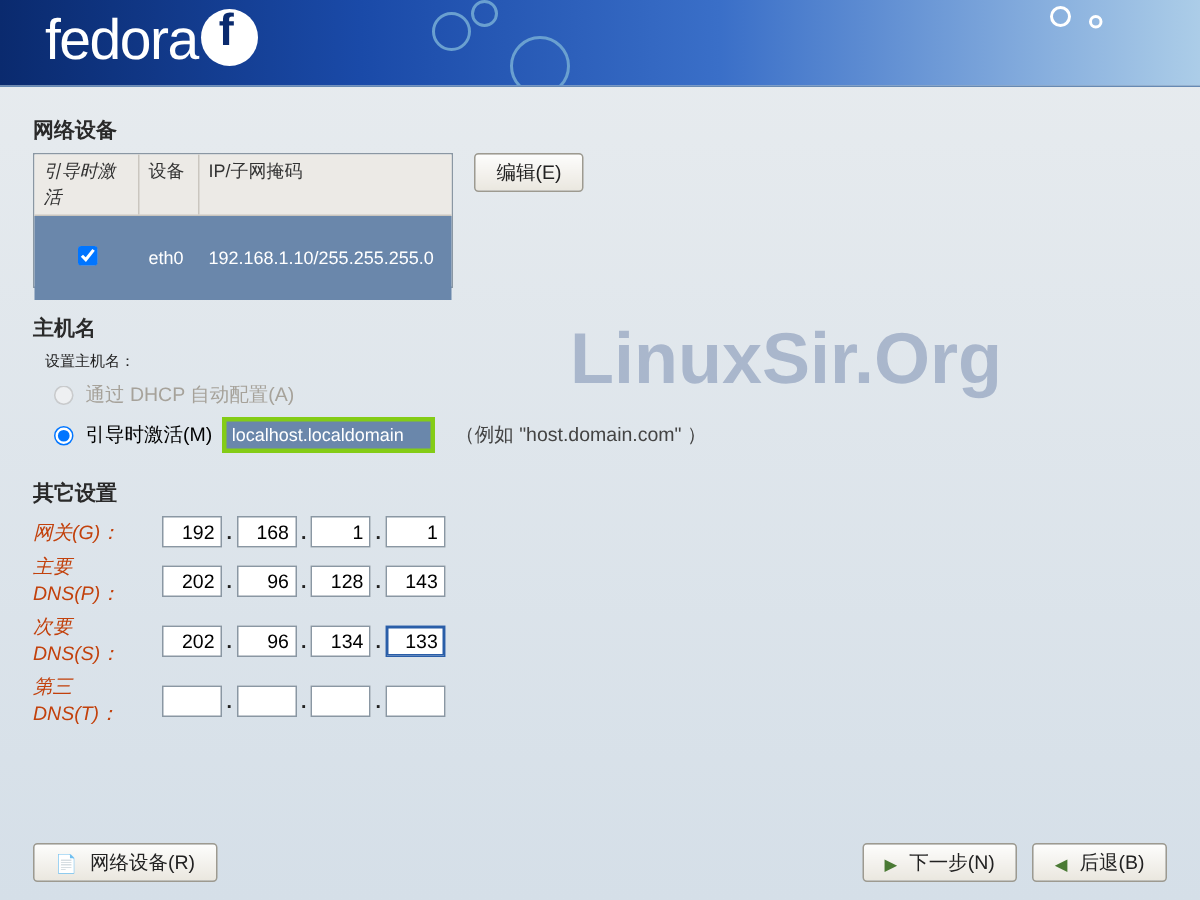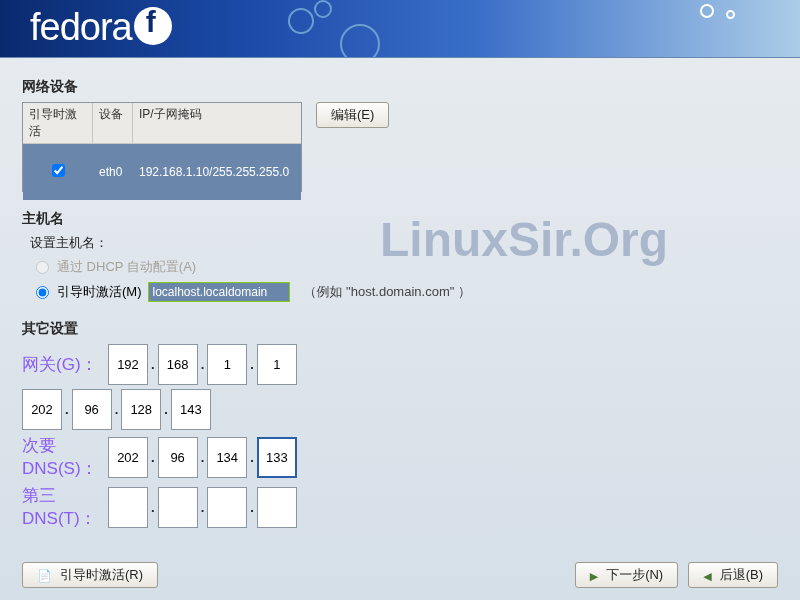--- a/index.html
+++ b/index.html
@@ -108,54 +108,55 @@
   padding: 3px 14px;
   font-size: 13px;
   cursor: pointer;
   color: #222;
   display: inline-flex;
   align-items: center;
   gap: 4px;
   justify-content: center;
 }
 .hostname-box { margin-bottom: 18px; }
-.sub-label { margin: 6px 0 6px 8px; color: #222; font-size: 13px; }
+.sub-label { margin: 6px 0 6px 8px; color: #222; font-size: 10px; }
 .radio-row {
   display: flex;
   align-items: center;
   gap: 6px;
   margin: 4px 0 6px 14px;
 }
 .radio-row input[type=radio]{margin-right:2px;}
 .radio-disabled{color:#a6a29a;}
 .hostname-input {
   width: 142px;
   padding: 2px 4px;
-  border: 1px solid #84cc16;
+  border: 3px solid #84cc16;
   background: #6a87ab;
   color: #fff;
   font-size: 12px;
 }
 .hint{color:#444;margin-left:8px;}
 .other-settings .row {
   display: flex;
   align-items: center;
   margin: 4px 0;
 }
 .other-settings .lbl {
   width: 86px;
-  color: #8b5cf6;
-  font-size: 17px;
+  color: #c2410c;
+  font-size: 13px;
+  font-style: italic;
 }
 .ip-oct {
   width: 40px;
-  padding: 12px 4px;
+  padding: 2px 4px;
   border: 1px solid #8a97a3;
   font-size: 13px;
-  text-align: center;
+  text-align: right;
   background:#fff;
 }
 .ip-oct.focus{border:1px solid #2a5ea8; box-shadow:0 0 0 1px #2a5ea8 inset;}
 .dot{padding:0 3px;color:#222;font-weight:bold;}
 .footer {
   position: absolute;
   bottom: 12px;
   left: 22px;
   right: 22px;
   display: flex;
@@ -183,21 +184,21 @@
 </div>
 
 <div class="watermark" style="left:380px;top:212px;">LinuxSir.Org</div>
 
 <div class="content">
 
   <div class="section-title">网络设备</div>
   <div class="device-row">
     <div class="device-table">
       <div class="thead">
-        <div class="th" style="width:70px;">引导时激活</div>
+        <div class="th" style="width:70px;font-style:italic;">引导时激活</div>
         <div class="th" style="width:40px;">设备</div>
         <div class="th" style="flex:1;">IP/子网掩码</div>
       </div>
       <div class="trow">
         <div class="td td-active"><input type="checkbox" checked="" style=""></div>
         <div class="td td-dev">eth0</div>
         <div class="td td-ip">192.168.1.10/255.255.255.0</div>
       </div>
     </div>
     <button class="btn">
@@ -228,20 +229,21 @@
       <input class="ip-oct" value="192" style="">
         <span class="dot">.</span>
       <input class="ip-oct" value="168" style="">
         <span class="dot">.</span>
       <input class="ip-oct" value="1" style="">
         <span class="dot">.</span>
       <input class="ip-oct" value="1" style="">
     </div>
 
     <div class="row">
+      <span class="lbl">主要 DNS(P)：</span>
       <input class="ip-oct" value="202" style="">
         <span class="dot">.</span>
       <input class="ip-oct" value="96" style="">
         <span class="dot">.</span>
       <input class="ip-oct" value="128" style="">
         <span class="dot">.</span>
       <input class="ip-oct" value="143" style="">
     </div>
 
     <div class="row">
@@ -265,21 +267,21 @@
         <span class="dot">.</span>
       <input class="ip-oct" value="" style="">
     </div>
   </div>
 
 </div>
 
 <div class="footer">
   <button class="btn">
     <span class="icon-doc"></span>
-    <span>引导时激活(R)</span>
+    <span>网络设备(R)</span>
   </button>
   <div class="right">
     <button class="btn">
       <span class="icon-next"></span>
       <span>下一步(N)</span>
     </button>
     <button class="btn">
       <span class="icon-back"></span>
       <span>后退(B)</span>
     </button>

